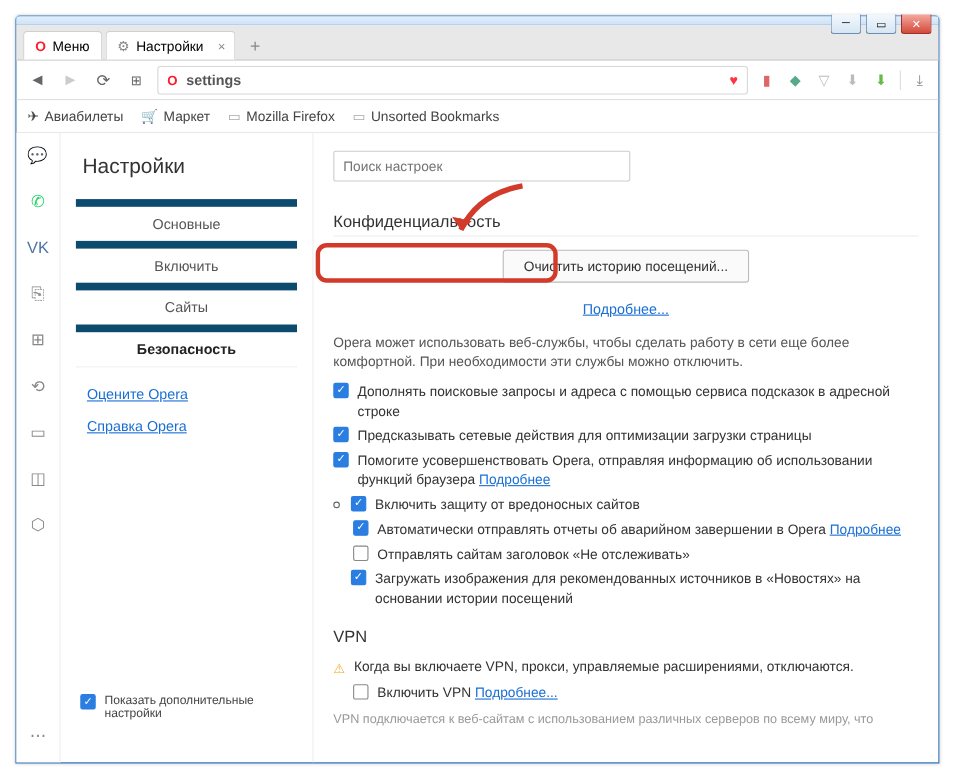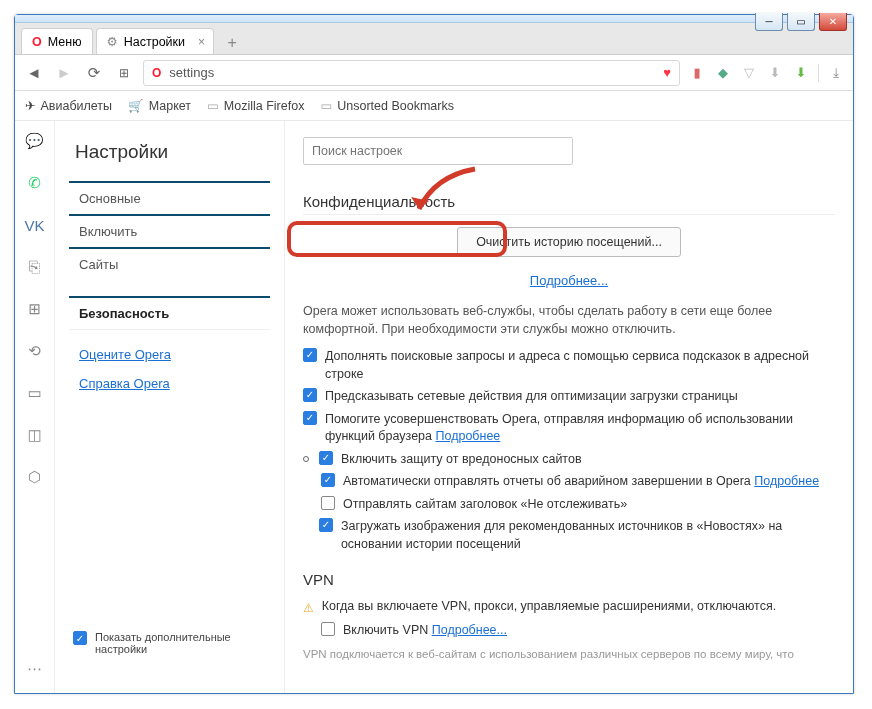--- a/index.html
+++ b/index.html
@@ -69,21 +69,21 @@
 .newtab { width:24px;height:22px;margin-left:6px;display:flex;align-items:center;justify-content:center;color:#888;font-size:16px;}
 .addrbar {
   height:36px; display:flex; align-items:center;
   padding:0 8px; gap:8px; border-bottom:1px solid #e0e0e0;
 }
 .nav-ico { width:22px;height:22px;display:flex;align-items:center;justify-content:center;color:#666;font-size:15px;}
 .addr-field {
   flex:1; height:26px; border:1px solid #d8d8d8; border-radius:3px;
   display:flex; align-items:center; padding:0 8px; gap:8px;
 }
-.addr-field input { border:none;outline:none;flex:1;font-size:13px;color:#555;}
+.addr-field input { border:none;outline:none;flex:1;font-size:13px;color:#555;font-weight:bold;}
 .ext-ico { width:18px;height:18px;display:flex;align-items:center;justify-content:center;font-size:13px;}
 .bookbar {
   height:30px; display:flex; align-items:center;
   padding:0 10px; gap:16px; border-bottom:1px solid #e8e8e8;
   font-size:12.5px; color:#444;
 }
 .bm {display:flex;align-items:center;gap:5px;}
 .content { display:flex; height:calc(100% - 8px - 32px - 36px - 30px); }
 .rail {
   width:40px; background:#fff; border-right:1px solid #eee;
@@ -91,22 +91,22 @@
 }
 .rail-ico{width:20px;height:20px;display:flex;align-items:center;justify-content:center;font-size:15px;color:#888;}
 .rail-ico.fb{color:#1877f2;}
 .rail-ico.wa{color:#25d366;}
 .rail-ico.vk{color:#4a76a8;}
 .sidebar {
   width:230px; padding:20px 14px; border-right:1px solid #eee;
   display:flex;flex-direction:column;
 }
 .side-title { font-size:19px; color:#333; margin-bottom:18px; padding-left:6px;}
-.side-item { padding:8px 10px; color:#555; font-size:13px; border-top:2px solid #0c4a6e; cursor:pointer;}
-.side-item.active { font-weight:bold; color:#222;margin-top:16px;}
+.side-item { padding:8px 10px; color:#555; font-size:13px; border-top:7px solid #0c4a6e; cursor:pointer;text-align:center;}
+.side-item.active { font-weight:bold; color:#222;}
 .side-sep { height:1px;background:#f0f0f0;}
 .side-link { padding:7px 10px; color:#1a6fd4; text-decoration:underline; font-size:13px;}
 .side-footer { margin-top:auto; padding:0 4px 18px; display:flex;align-items:flex-start;gap:8px;}
 .chk { width:14px;height:14px;border:1px solid #888;border-radius:2px;display:inline-flex;align-items:center;justify-content:center;background:#fff;flex-shrink:0;}
 .chk.on{background:#2a7de1;border-color:#2a7de1;color:#fff;font-size:10px;}
 .main { flex:1; padding:16px 18px 0; overflow:hidden; position:relative;}
 .search-box { width:270px;height:28px;border:1px solid #ccc;border-radius:2px;padding:0 8px;display:flex;align-items:center;}
 .search-box input{border:none;outline:none;flex:1;font-size:12.5px;color:#888;}
 .section-h { font-size:15px; color:#333; margin:28px 0 12px; border-bottom:1px solid #eee;padding-bottom:4px;}
 .clear-row { display:flex;align-items:center;gap:16px;margin:10px 0 14px;flex-direction:column;}

